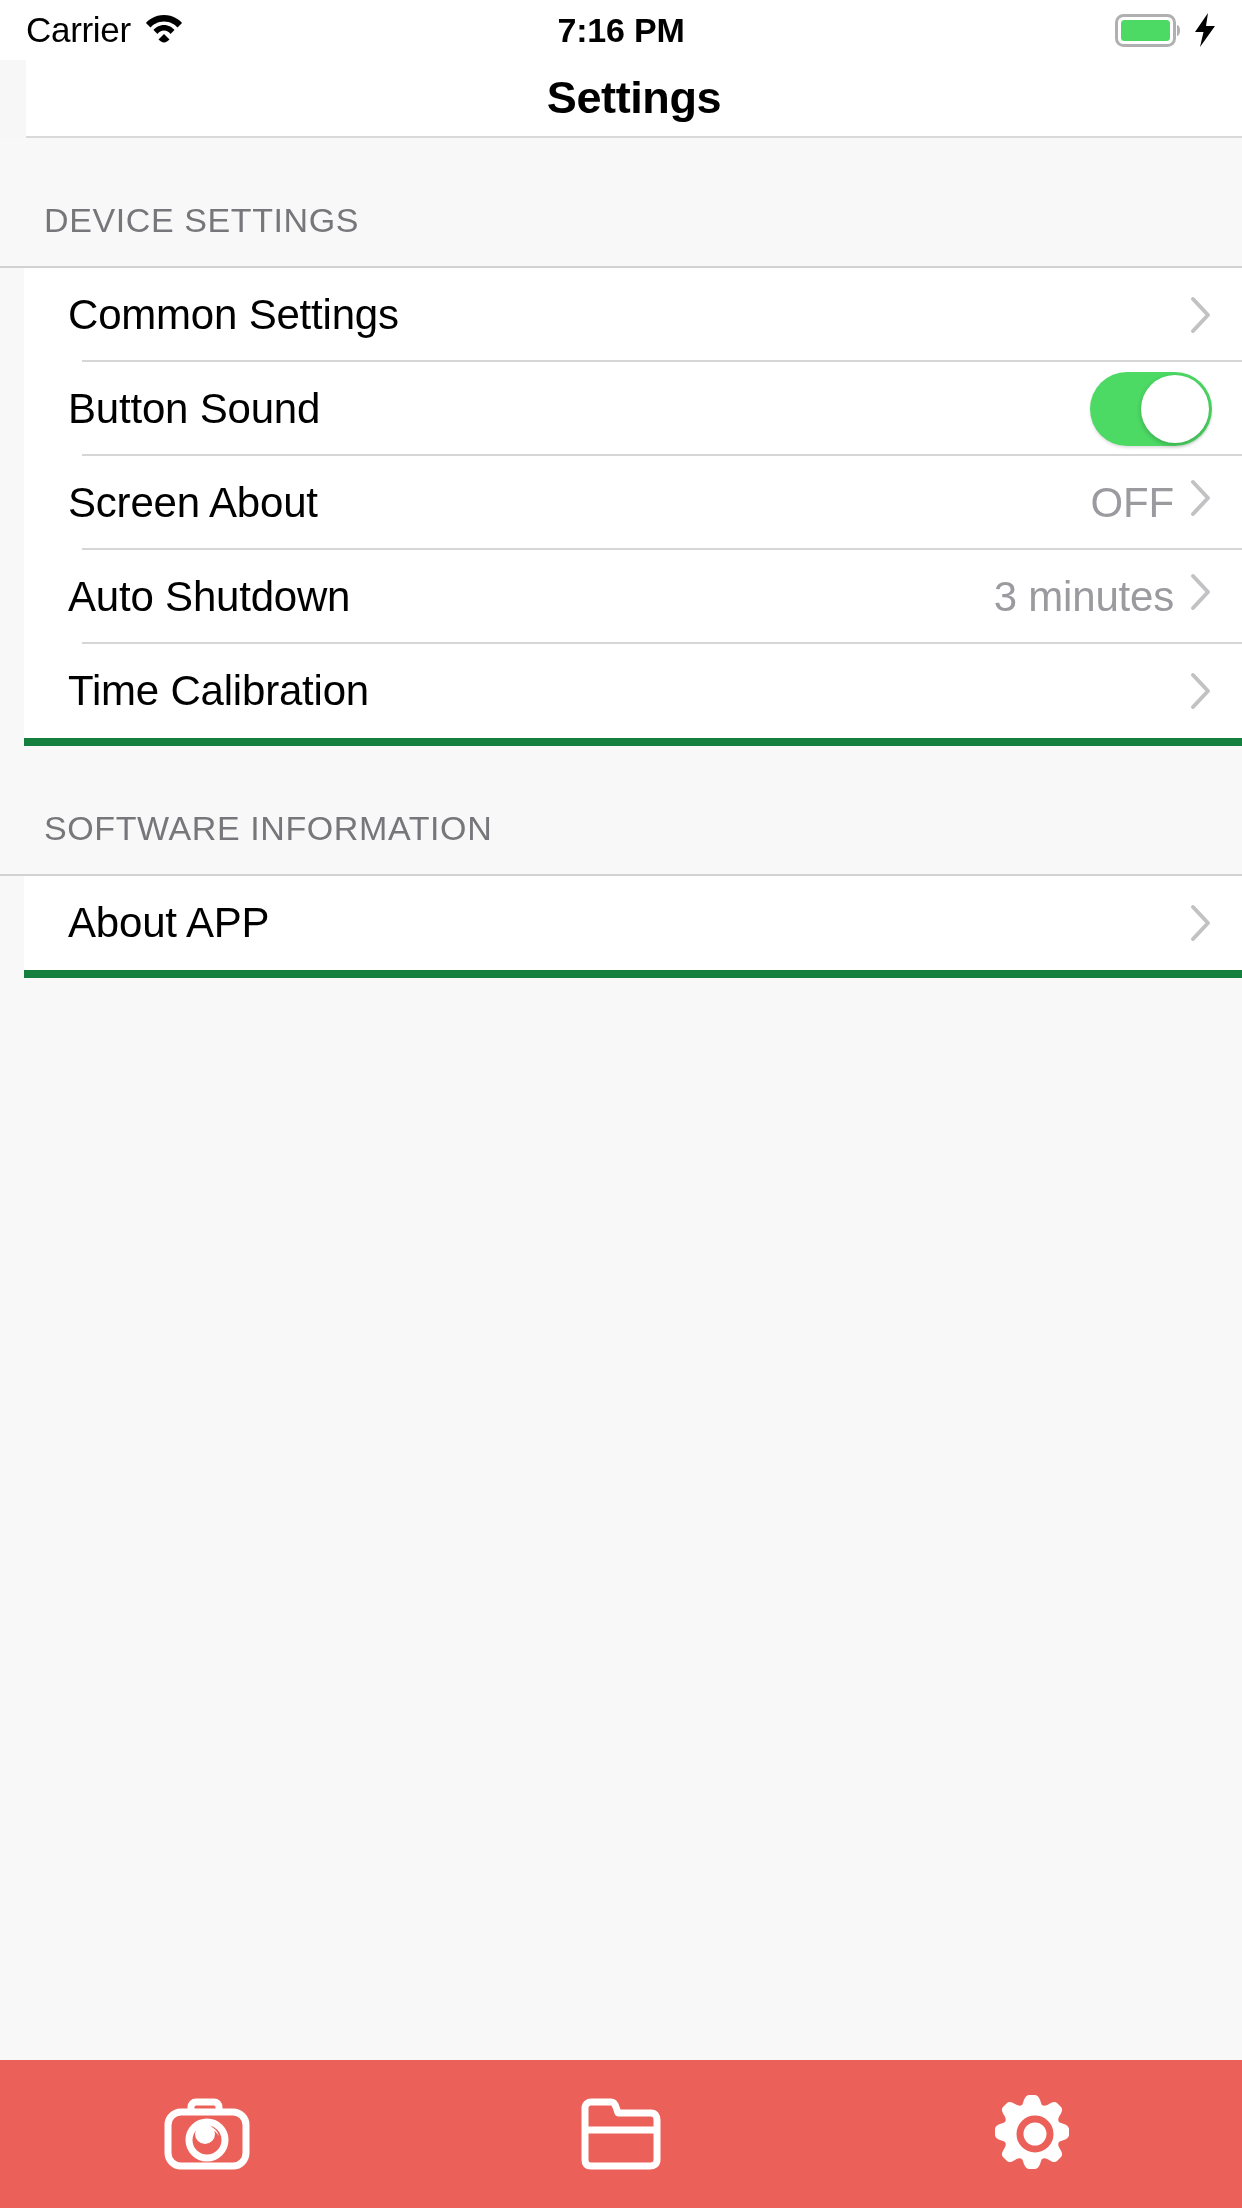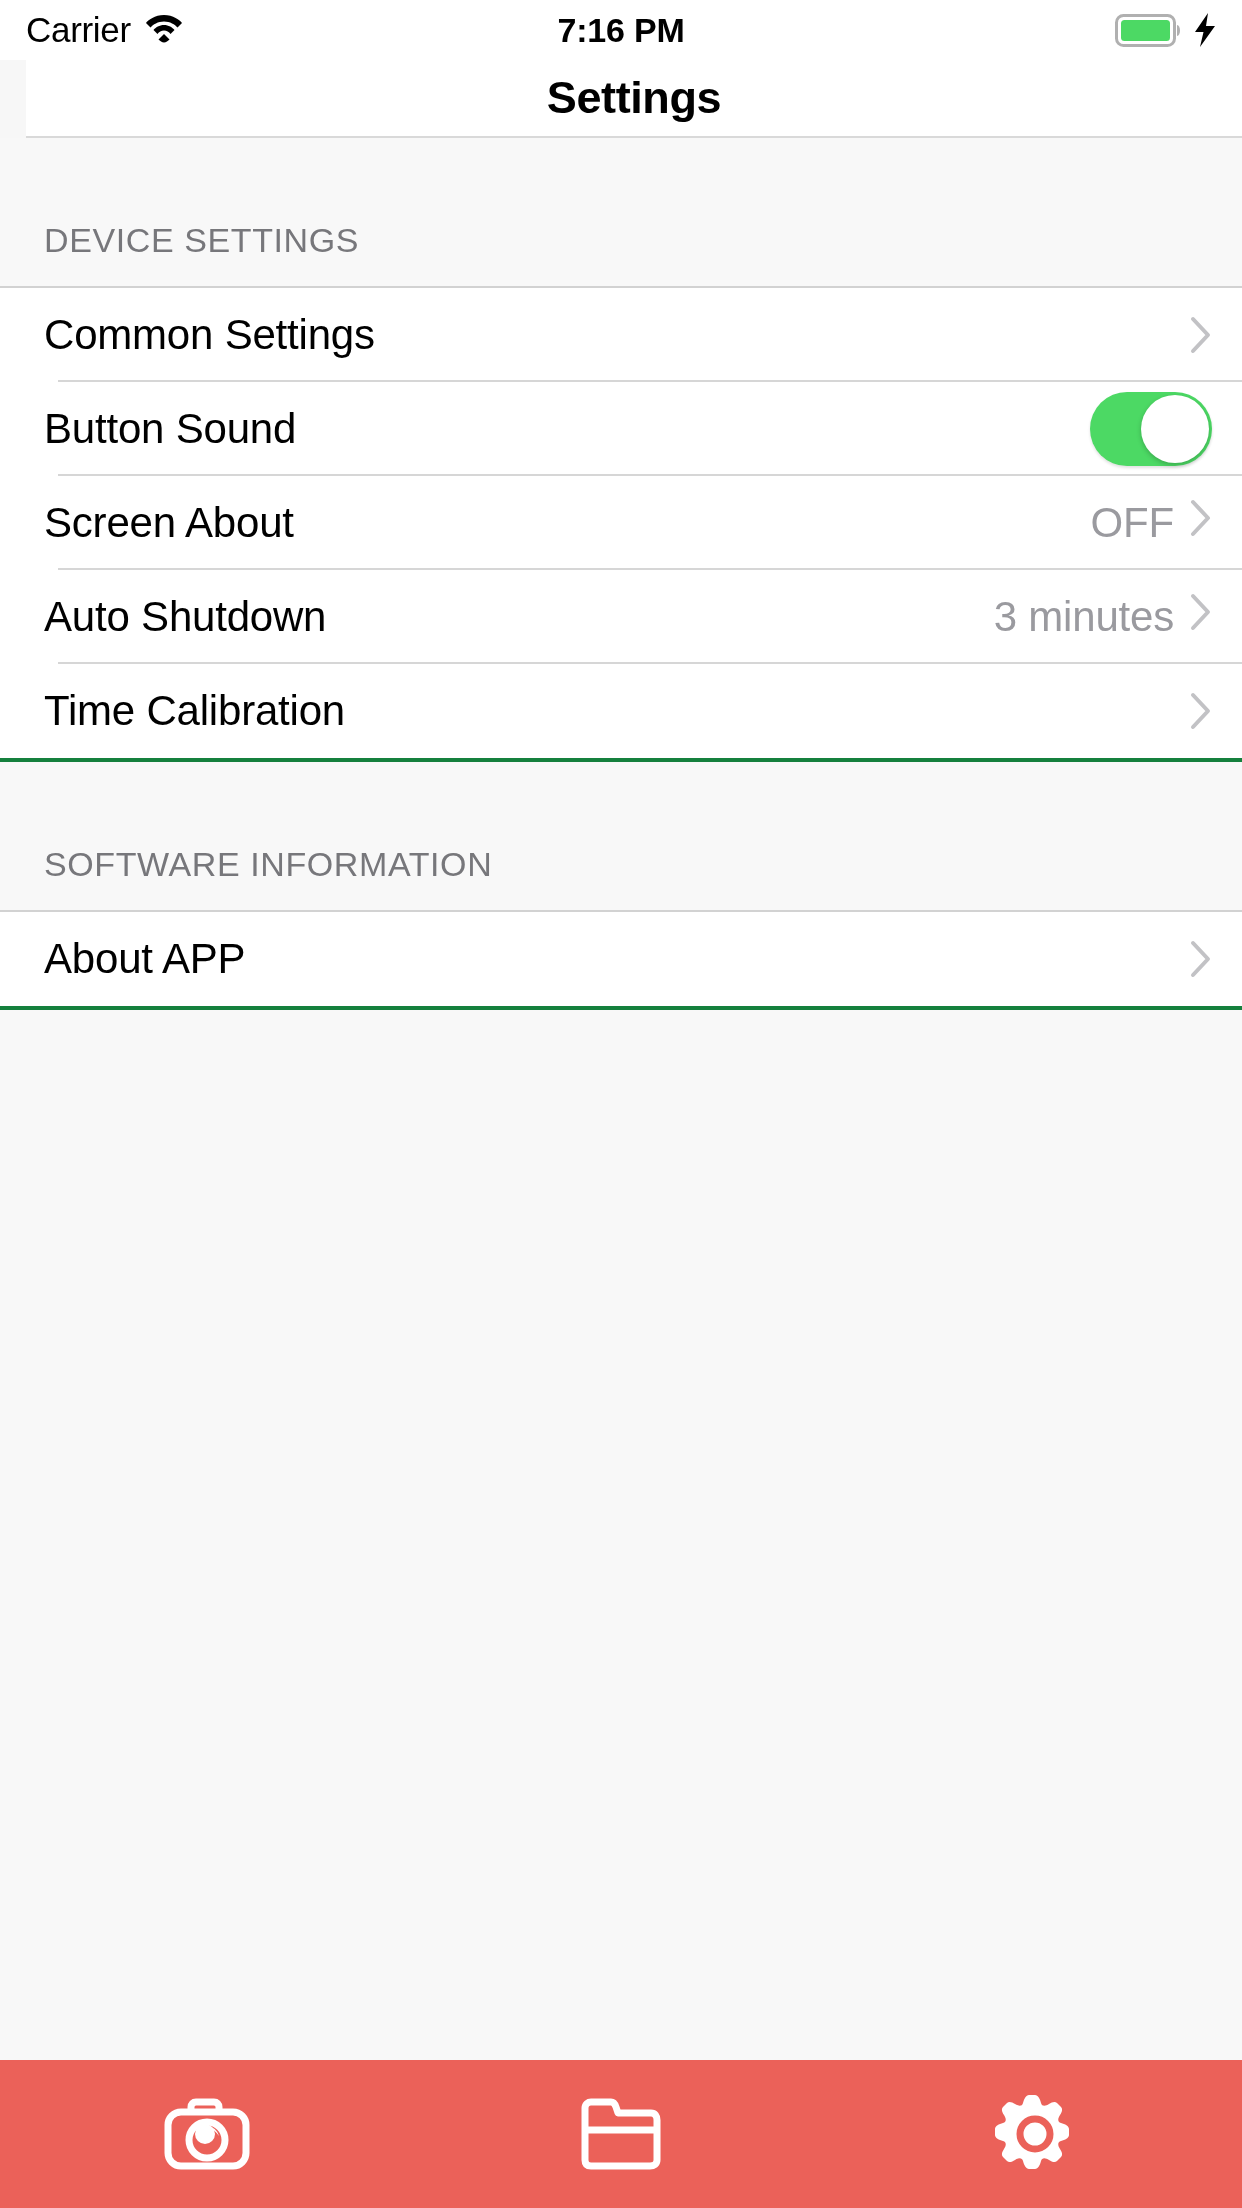--- a/index.html
+++ b/index.html
@@ -39,39 +39,38 @@
   }
   .nav-title { font-size:45px; font-weight:bold; color:#000; letter-spacing:-0.4px; }
 
   
   .body { flex:1 1 auto; background:#f8f8f8; overflow:hidden; display:flex; flex-direction:column; }
 
   .sec-header {
     background:#f8f8f8; height:130px;
     display:flex; align-items:flex-end; padding:0 0 26px 44px;
     border-bottom:2px solid #d2d2d2;
-    margin-top:20px;
   }
   .sec-header.first { border-top:0; }
   .sec-header-label {
     font-size:34px; color:#77777b; letter-spacing:0.6px;
     text-transform:uppercase;
   }
 
   .group { background:#ffffff; }
   .row {
     height:94px; background:#ffffff;
     display:flex; align-items:center;
     padding:0 30px 0 44px; position:relative;
   }
   .row:not(:last-child)::after {
     content:""; position:absolute; left:58px; right:0; bottom:0;
     height:2px; background:#d6d6d6;
   }
-  .group.bordered-bottom { border-bottom:4px solid #15803d; }
+  .group.bordered-bottom { border-bottom:8px solid #15803d;margin-left:24px; }
   .row-label { font-size:42px; color:#000; letter-spacing:-0.2px; flex:1 1 auto; }
   .row-right { display:flex; align-items:flex-start; gap:16px; flex:0 0 auto; }
   .row-value { font-size:42px; color:#9a9a9f; letter-spacing:-0.2px; }
 
   .chevron { width:22px; height:38px; display:block; flex:0 0 auto; }
 
   
   .toggle {
     width:122px; height:74px; border-radius:37px; background:#4cd964;
     position:relative; flex:0 0 auto;

